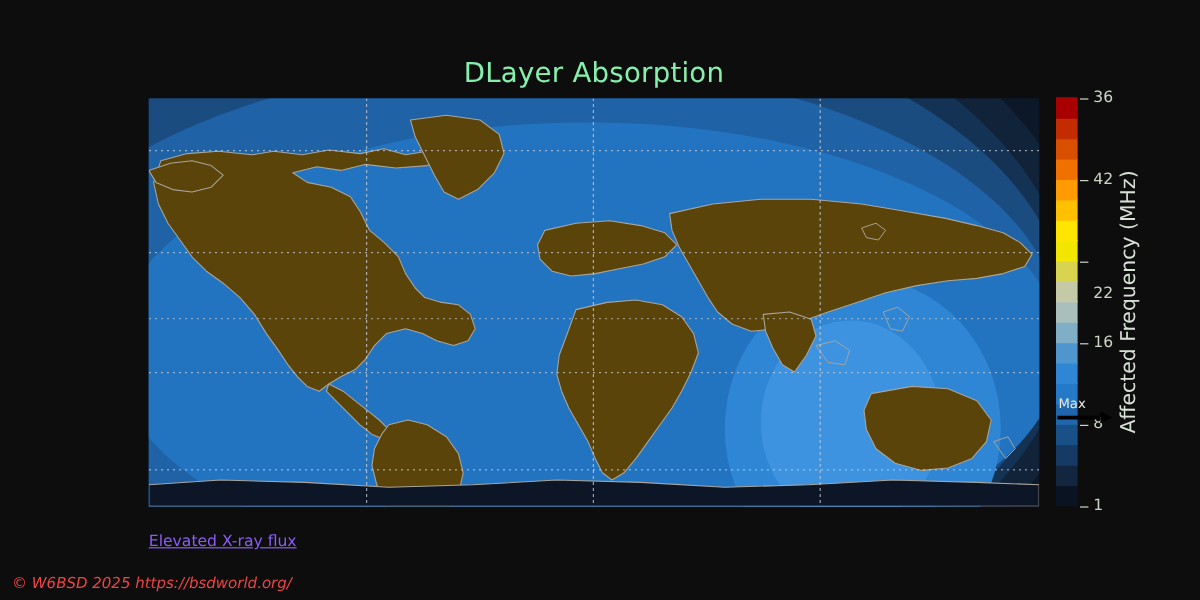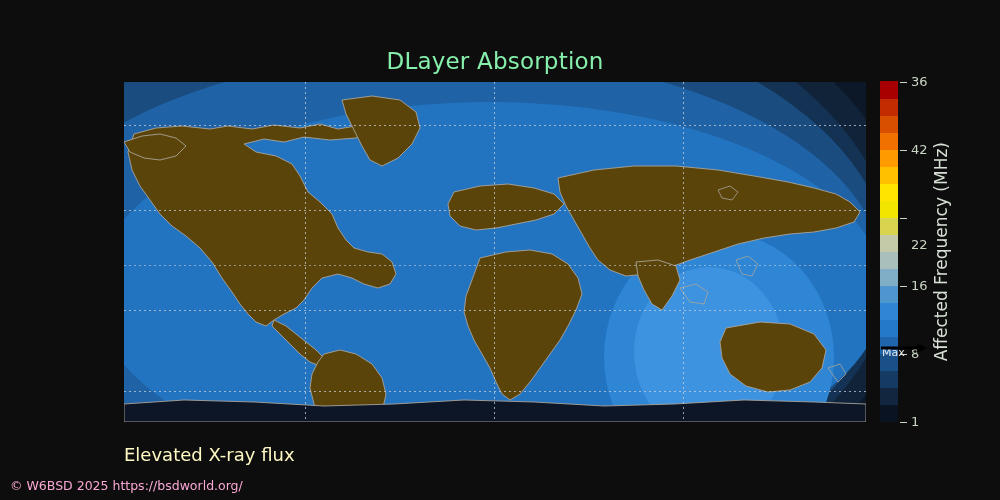--- a/index.html
+++ b/index.html
@@ -49,29 +49,29 @@
   #cb-title{
     position:absolute;left:930px;top:82px;height:340px;width:22px;
     display:flex;align-items:center;justify-content:center;
   }
   #cb-title span{
     writing-mode:vertical-rl;transform:rotate(180deg);
     font-size:17px;color:#d6e0d4;white-space:nowrap;
   }
   
   #max-marker{position:absolute;left:0px;top:327px;width:60px;height:28px;}
-  #max-label{position:absolute;left:2px;top:16px;font-size:11px;color:#e8e8e8;}
+  #max-label{position:absolute;left:2px;top:0px;font-size:11px;color:#e8e8e8;}
   #max-arrow{position:absolute;left:1px;top:13px;width:46px;height:10px;}
 
   
   #note1{position:absolute;left:124px;top:429px;font-size:12.5px;color:#cfcfcf;}
-  #note2{position:absolute;left:124px;top:444px;font-size:18px;color:#fef9c3;}
+  #note2{position:absolute;left:124px;top:444px;font-size:13px;color:#8b5cf6;text-decoration:underline;}
   #stamp{position:absolute;left:722px;top:434px;font-size:12.5px;color:#cfcfcf;}
-  #copyright{position:absolute;left:10px;top:478px;font-size:12.5px;color:#f9a8d4;
-             }
+  #copyright{position:absolute;left:10px;top:478px;font-size:12.5px;color:#ef4444;
+             font-style:italic;}
 </style>
 </head>
 <body>
 
 <div id="root">
 
   <div id="title">DLayer Absorption</div>
 
   <div id="map-panel">
     <div id="ocean"></div>

